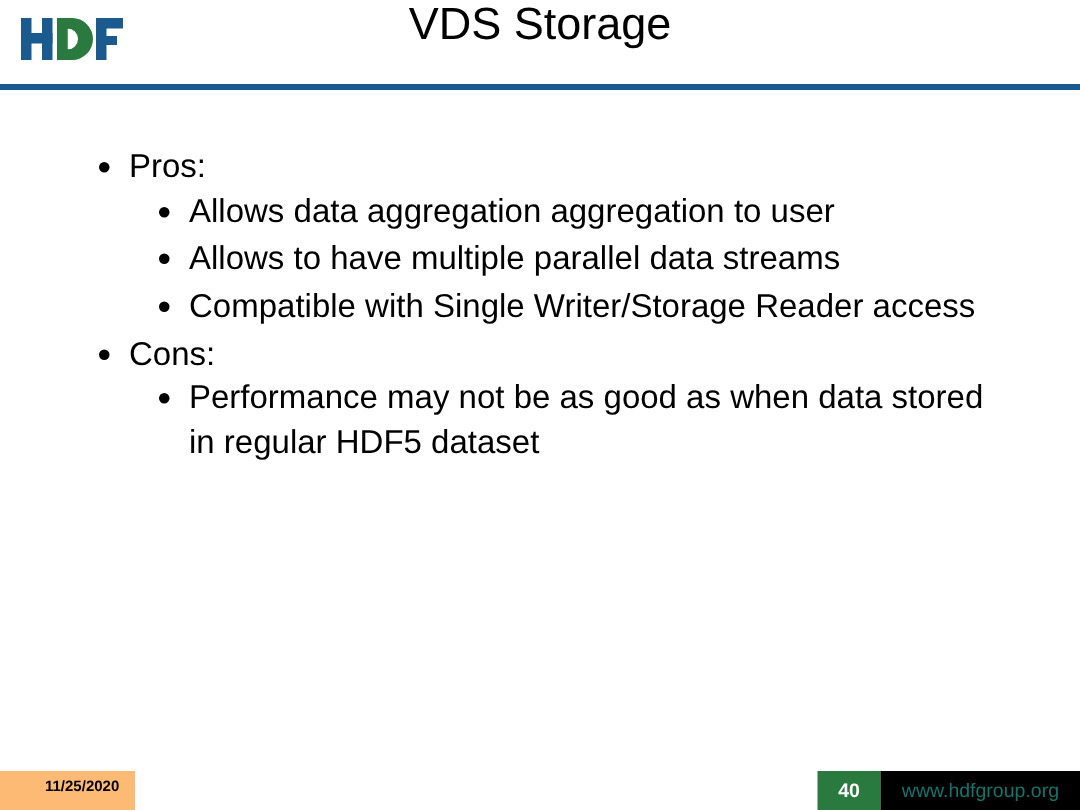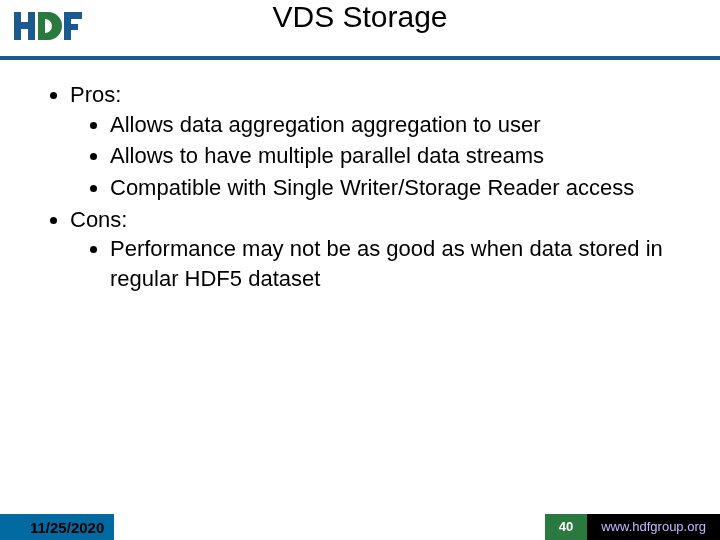--- a/index.html
+++ b/index.html
@@ -31,60 +31,60 @@
     font-weight: normal;
   }
   .content {
     padding: 20px 40px 0 40px;
     font-size: 22px;
     color: #000;
     line-height: 1.35;
   }
   ul.top {
     list-style: disc;
-    margin: 0;
+    margin: 16px;
     padding-left: 30px;
   }
   ul.sub {
     list-style: disc;
     margin: 0;
     padding-left: 40px;
   }
   ul.top > li { margin-bottom: 2px; }
   ul.sub > li { margin-bottom: 2px; }
   .footer {
     position: absolute;
     bottom: 0;
     left: 0;
     right: 0;
     height: 26px;
     display: flex;
     align-items: stretch;
   }
   .footer-date {
     flex: 0 0 auto;
-    background: #0369a1;
+    background: #fdba74;
     color: #000;
-    font-size: 15px;
+    font-size: 10px;
     font-weight: bold;
     padding: 5px 10px 0 30px;
   }
   .footer-spacer { flex: 1; }
   .footer-pagenum {
     flex: 0 0 auto;
     background: #2a7a3f;
     color: #fff;
     font-size: 13px;
     font-weight: bold;
     padding: 5px 14px 0 14px;
   }
   .footer-url {
     flex: 0 0 auto;
     background: #000000;
-    color: #c4b5fd;
+    color: #0f766e;
     font-size: 13px;
     padding: 5px 14px 0 14px;
   }
 </style>
 </head>
 <body>
 
 <div class="header">
   <div class="logo">
     <svg viewBox="0 0 70 36" width="70" height="36">

